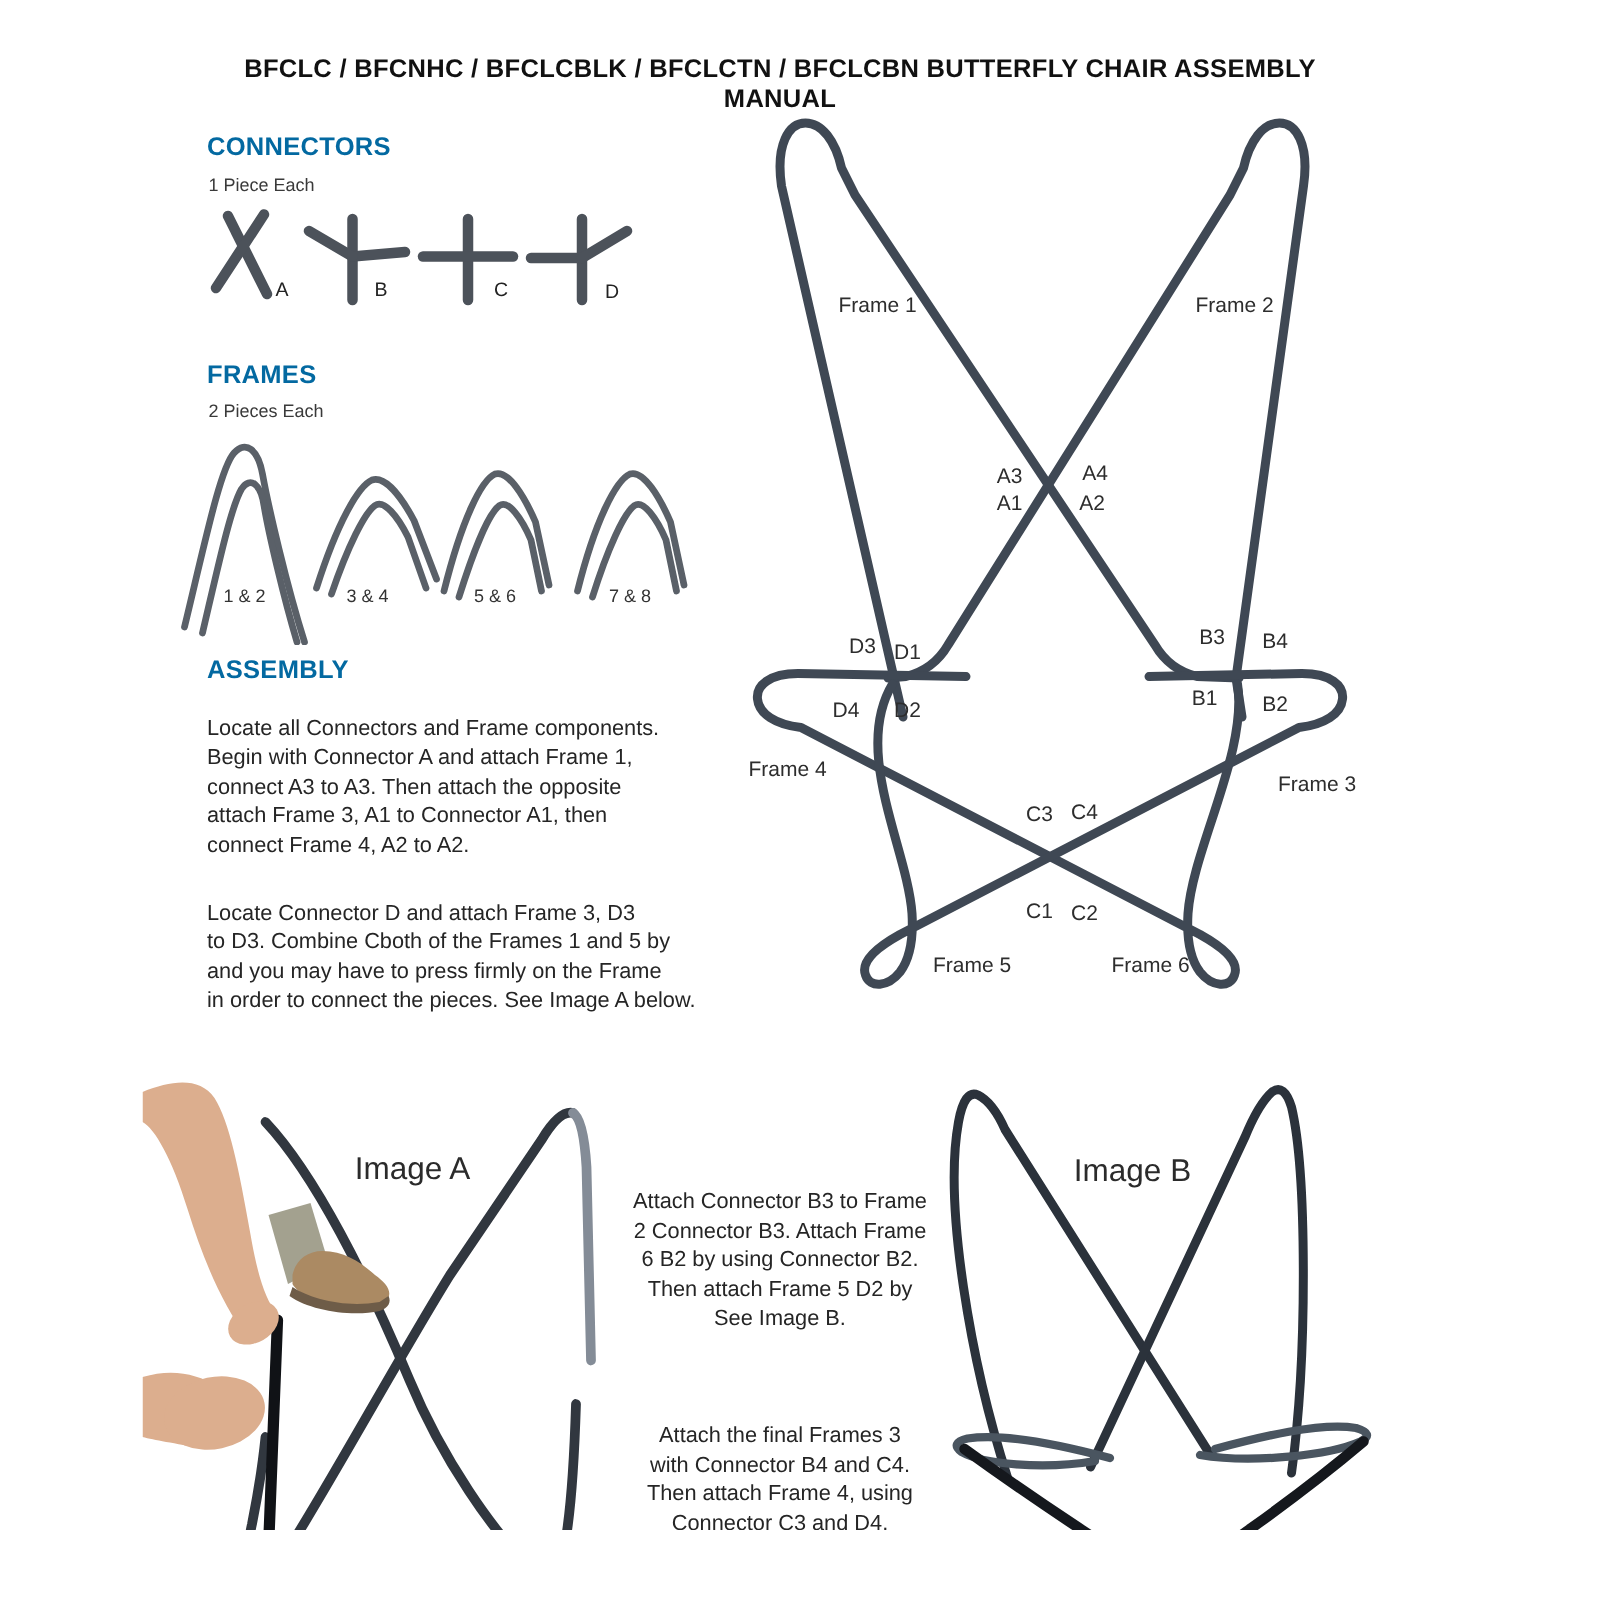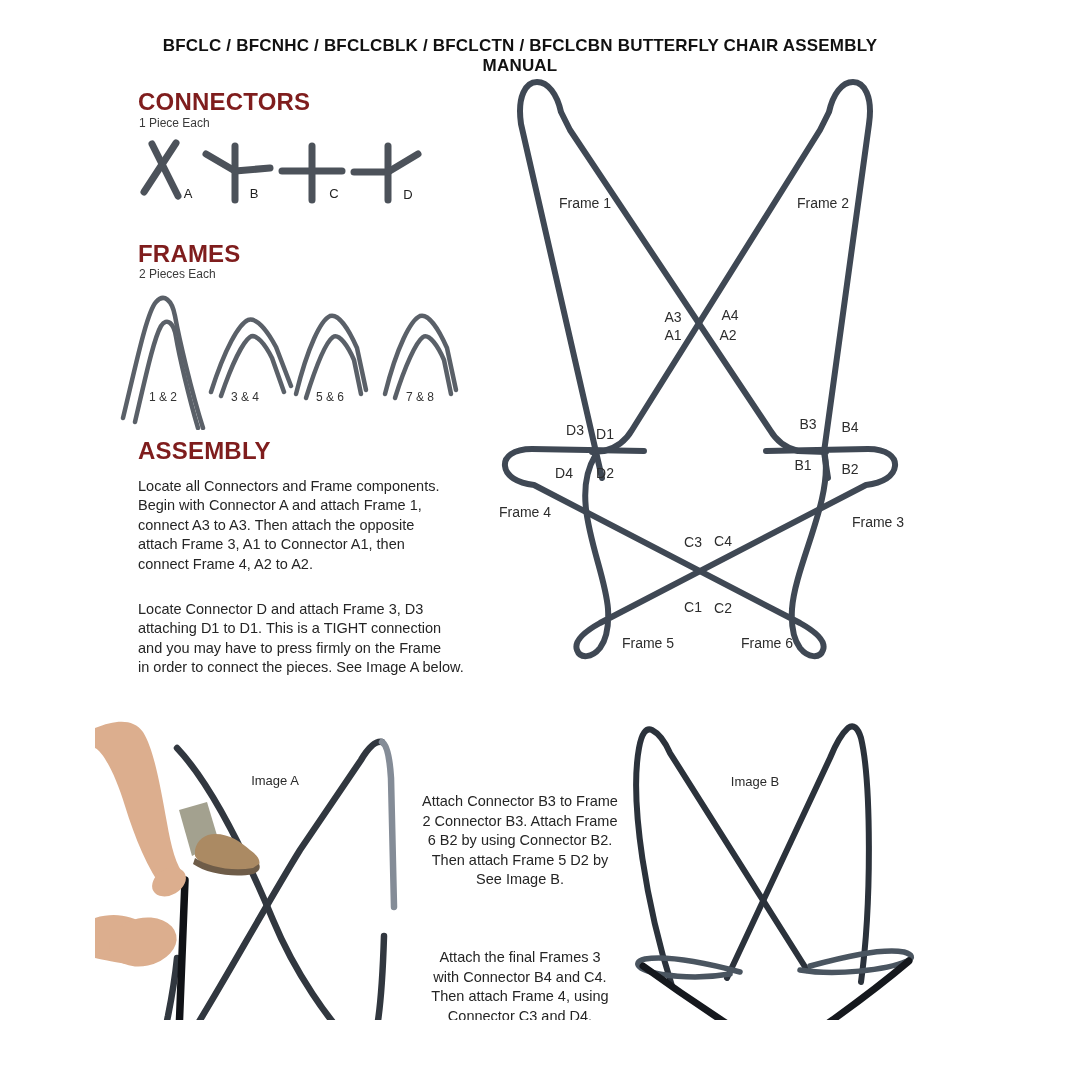--- a/index.html
+++ b/index.html
@@ -5,29 +5,29 @@
   html,body{margin:0;padding:0;background:#ffffff;}
   .page{
     position:relative;width:1080px;height:1020px;background:#ffffff;overflow:hidden;
     font-family:"Liberation Sans", sans-serif;color:#1c1c1c;
   }
   .abs{position:absolute;}
   .title{
     left:125px;top:36px;width:790px;text-align:center;
     font-size:17px;font-weight:bold;letter-spacing:.2px;color:#111;
   }
-  .h1{font-size:24px;font-weight:bold;color:#7f1d1d;letter-spacing:.2px;}
+  .h1{font-size:17px;font-weight:bold;color:#0369a1;letter-spacing:.2px;}
   .sub{font-size:12px;color:#3a3a3a;}
   .body-text{font-size:14.5px;line-height:19.4px;color:#252525;}
   .body-text div{white-space:nowrap;}
   .center-text{font-size:14.5px;line-height:19.6px;color:#252525;text-align:center;}
   .part-letter{font-size:13px;color:#222;transform:translate(-50%,-50%);}
   .frame-lbl{font-size:12px;color:#333;transform:translate(-50%,-50%);white-space:nowrap;}
   .dl{position:absolute;font-size:14px;color:#2d2d2d;transform:translate(-50%,-50%);white-space:nowrap;}
-  .img-lbl{font-size:13px;color:#2b2b2b;transform:translate(-50%,-50%);}
+  .img-lbl{font-size:21px;color:#2b2b2b;transform:translate(-50%,-50%);}
   svg{display:block;}
 </style>
 </head>
 <body>
 
 <div class="page">
 
   <div class="abs title">BFCLC / BFCNHC / BFCLCBLK / BFCLCTN / BFCLCBN  BUTTERFLY CHAIR ASSEMBLY MANUAL</div>
 
   <div class="abs h1" style="left:138px;top:88px;">CONNECTORS</div>
@@ -83,21 +83,21 @@
   <div class="abs h1" style="left:138px;top:437px;">ASSEMBLY</div>
   <div class="abs body-text" style="left:138px;top:477px;">
     <div>Locate all Connectors and Frame components.</div>
     <div>Begin with Connector A and attach Frame 1,</div>
     <div>connect A3 to A3. Then attach the opposite</div>
     <div>attach Frame 3, A1 to Connector A1, then</div>
     <div>connect Frame 4, A2 to A2.</div>
   </div>
   <div class="abs body-text" style="left:138px;top:600px;">
     <div>Locate Connector D and attach Frame 3, D3</div>
-    <div>attaching D1 to D1. This is a TIGHT connection</div>
+    <div>to D3. Combine Cboth of the Frames 1 and 5 by</div>
     <div>and you may have to press firmly on the Frame</div>
     <div>in order to connect the pieces. See Image A below.</div>
   </div>
 
   <div class="abs" style="left:480px;top:60px;width:500px;height:640px;">
     <svg width="500" height="640" viewBox="0 0 500 640">
       <g fill="none" stroke="#3f4854" stroke-width="6" stroke-linecap="round" stroke-linejoin="round">
 
         <path d="M 122,418 L 116,392 L 41,64 C 37,36 46,22 57,22 C 68,22 77,34 81,52 L 90,70 L 290,370 C 297,382 306,388 318,391 L 346,392"></path>
 

